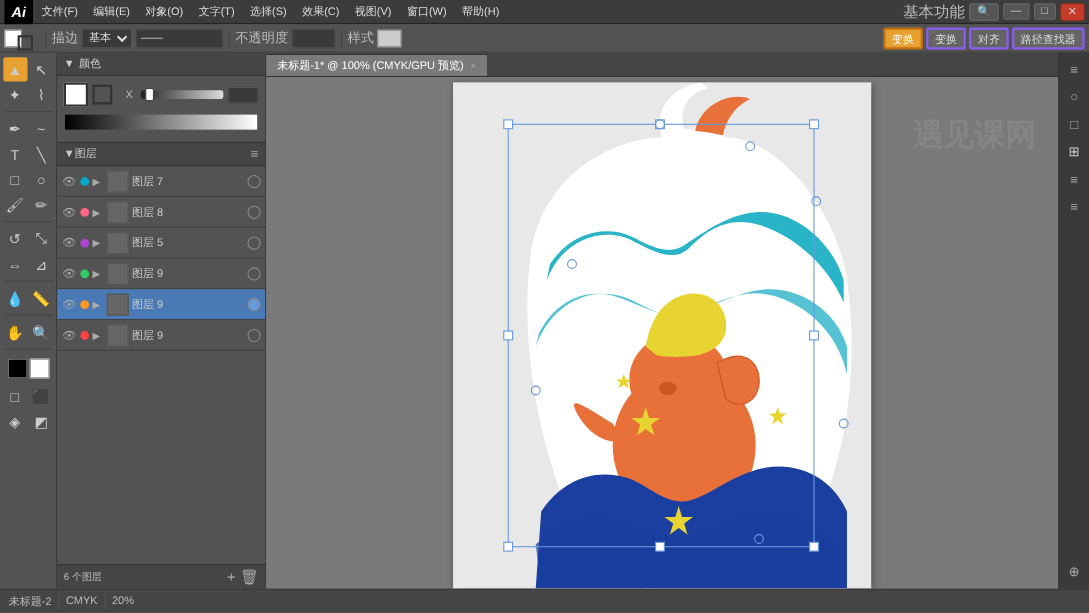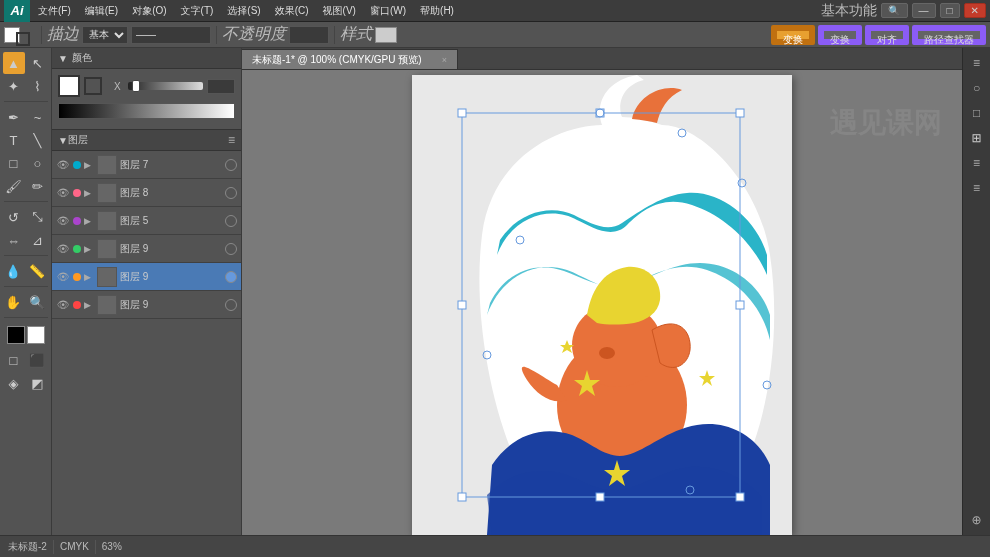--- a/index.html
+++ b/index.html
@@ -21,21 +21,21 @@
       background: #3c3c3c;
       display: flex;
       align-items: center;
       padding: 0 4px;
       gap: 2px;
       border-bottom: 1px solid #222;
     }
     .app-logo {
       width: 26px;
       height: 22px;
-      background: #0f766e;
+      background: #000000;
       display: flex;
       align-items: center;
       justify-content: center;
       font-weight: bold;
       font-size: 13px;
       color: #fff;
       font-style: italic;
       flex-shrink: 0;
     }
     .menu-item {
@@ -69,21 +69,21 @@
       height: 26px;
       background: #535353;
       display: flex;
       align-items: center;
       padding: 0 4px;
       gap: 3px;
       border-bottom: 1px solid #3a3a3a;
     }
     .toolbar-btn {
       background: #646464;
-      border: 6px solid #8b5cf6;
+      border: 2px solid #8b5cf6;
       color: #ddd;
       padding: 2px 6px;
       font-size: 10px;
       cursor: pointer;
       border-radius: 2px;
       white-space: nowrap;
       height: 20px;
     }
     .toolbar-btn.active { background: #e8a030; color: #fff; border-color: #c07010; }
     .toolbar-sep {
@@ -96,23 +96,22 @@
       background: #3a3a3a;
       border: 1px solid #555;
       color: #ddd;
       height: 18px;
       font-size: 10px;
       padding: 0 4px;
       width: 50px;
     }
     .toolbar-label {
       color: #bbb;
-      font-size: 16px;
+      font-size: 12px;
       white-space: nowrap;
-      font-style: italic;
     }
     .toolbar-select {
       background: #3a3a3a;
       border: 1px solid #555;
       color: #ddd;
       height: 18px;
       font-size: 10px;
       padding: 0 2px;
     }
     .toolbar-flex { flex: 1; }
@@ -337,21 +336,21 @@
       padding: 3px 10px;
       background: #535353;
       border-right: 1px solid #333;
       border-top: 1px solid #333;
       font-size: 10px;
       color: #ccc;
       cursor: pointer;
       height: 20px;
       display: flex;
       align-items: center;
-      gap: 20px;
+      gap: 6px;
     }
     .canvas-tab.active { background: #7a7a7a; color: #fff; }
     .canvas-tab-close {
       font-size: 9px;
       color: #aaa;
       cursor: pointer;
     }
     #artboard-container {
       position: absolute;
       top: 26px;
@@ -623,20 +622,26 @@
     </div>
           <div class="layer-item">
       <span class="layer-vis-btn">👁</span>
       <div class="layer-color-dot" style="background:#ff4444;"></div>
       <span class="layer-expand">▶</span>
       <div class="layer-thumb"></div>
       <span class="layer-name">图层 9</span>
       <span class="layer-lock" style="width:12px;height:12px;background:transparent;border-radius:50%;border:1px solid #888;display:inline-block;"></span>
     </div>
         </div>
+      <div class="layers-footer">
+        <span>6 个图层</span>
+        <div style="flex:1;"></div>
+        <button style="background:none;border:none;color:#aaa;cursor:pointer;">+</button>
+        <button style="background:none;border:none;color:#aaa;cursor:pointer;">🗑</button>
+      </div>
     </div>
   </div>
 
   <div id="canvas-area">
     <div class="canvas-tab-bar">
       <div class="canvas-tab active">
         <span>未标题-1* @ 100% (CMYK/GPU 预览)</span>
         <span class="canvas-tab-close">×</span>
       </div>
     </div>
@@ -712,14 +717,14 @@
     <button class="right-panel-btn">⊕</button>
   </div>
 
 </div>
 
 <div id="status-bar">
   <span>未标题-2</span>
   <div class="status-sep"></div>
   <span>CMYK</span>
   <div class="status-sep"></div>
-  <span>63%</span>
+  <span>20%</span>
 </div>
 
 </body></html>

